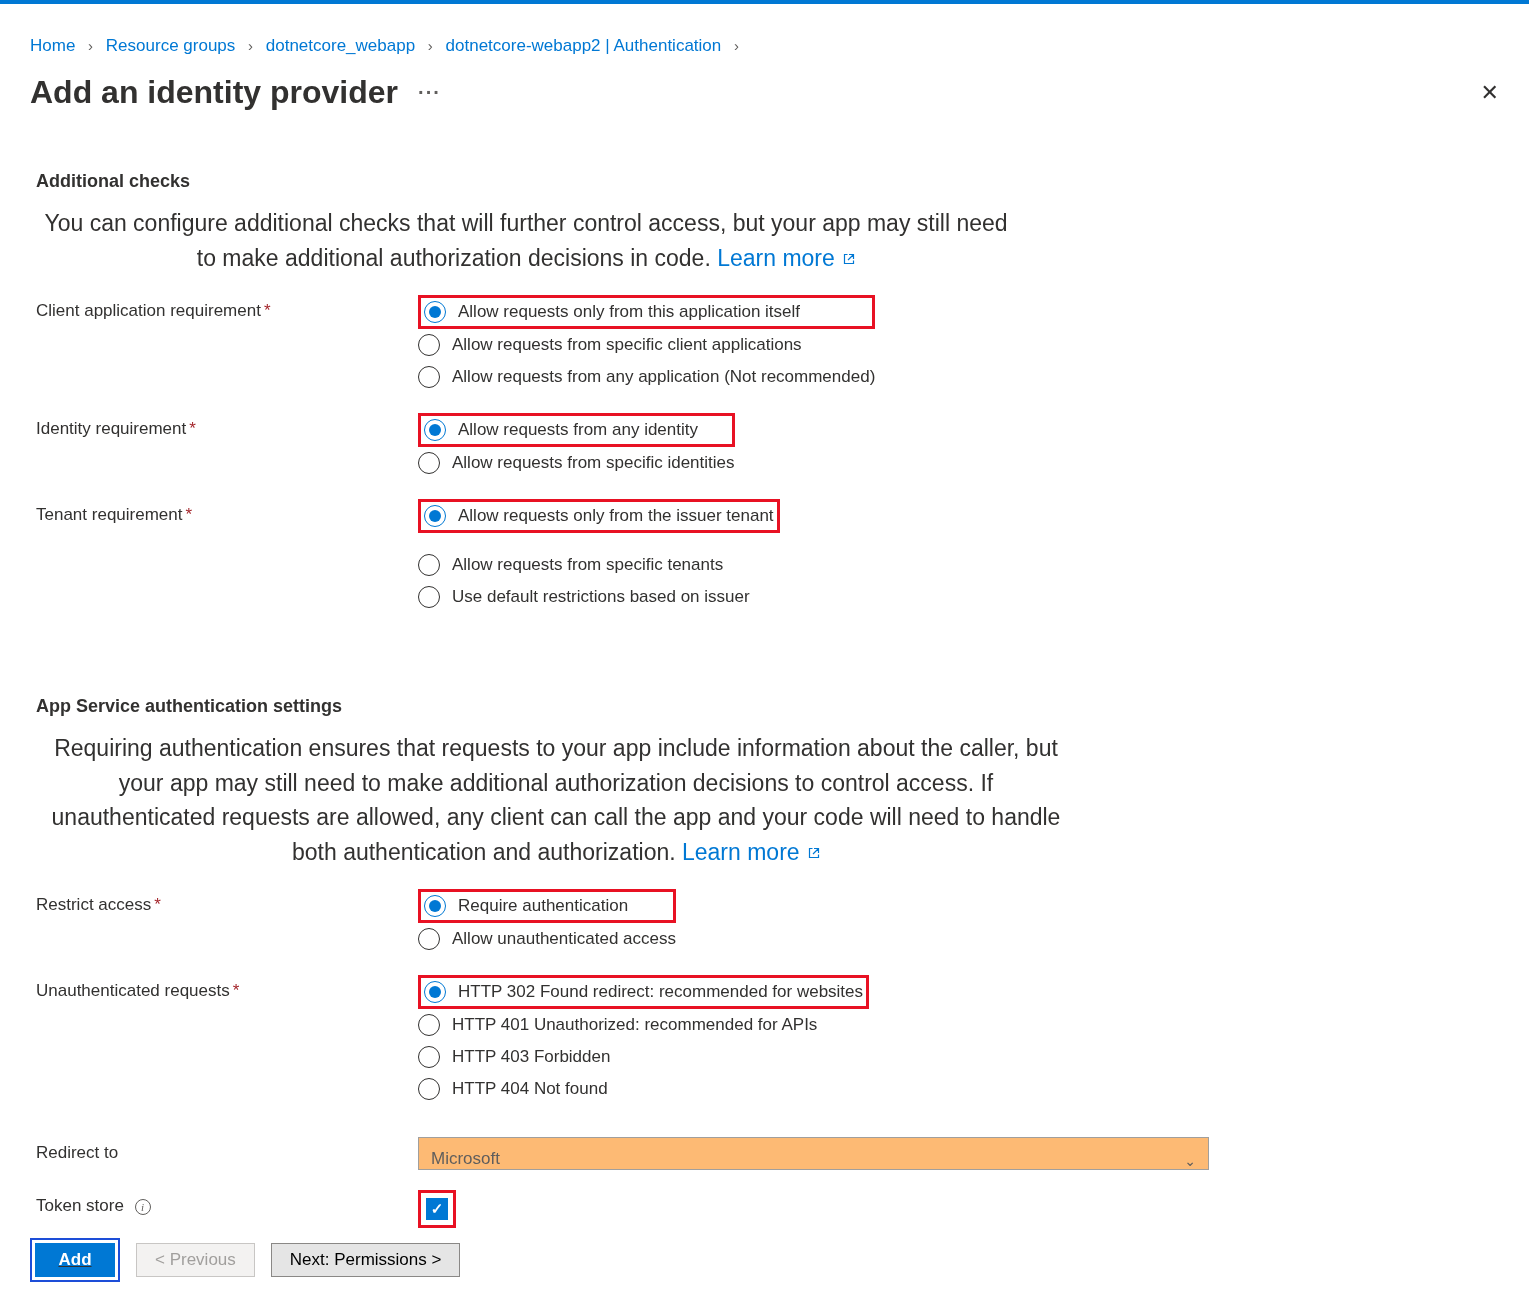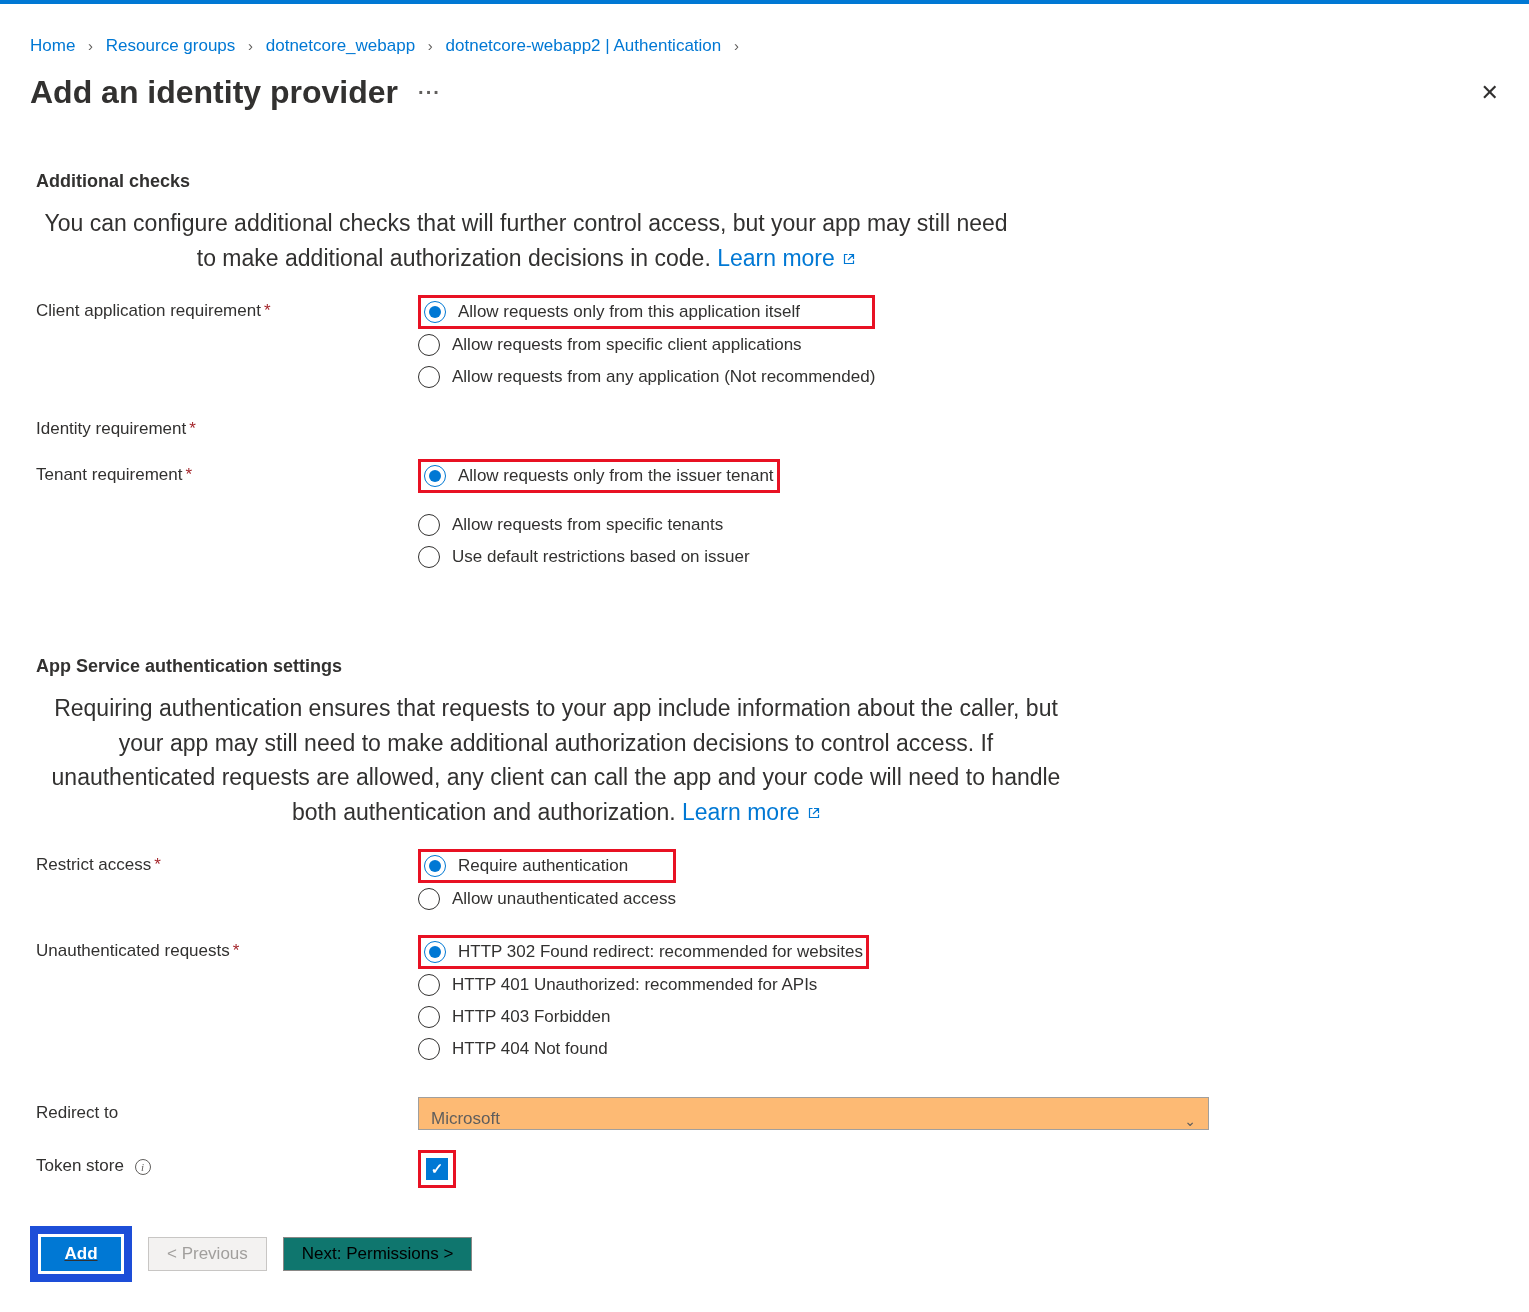--- a/index.html
+++ b/index.html
@@ -196,40 +196,40 @@
       left: 30px;
       display: flex;
       gap: 16px;
       align-items: center;
     }
     .btn {
       height: 34px;
       padding: 0 18px;
       font-size: 17px;
       border: 1px solid #8a8886;
-      background: #0f766e;
+      background: #e5e5e5;
       cursor: pointer;
       display: flex;
       align-items: center;
       justify-content: center;
     }
     .btn-primary {
       background: #0078d4;
       color: white;
       border-color: #0078d4;
       font-weight: 600;
       min-width: 80px;
     }
     .btn-disabled {
       background: #f3f2f1;
       color: #a19f9d;
       border-color: #c8c6c4;
     }
     .highlight-wrap {
-      border: 8px solid #1d4ed8;
+      border: 2px solid #1d4ed8;
       padding: 3px;
       display: inline-flex;
       text-decoration: underline;
     }
   </style>
 </head>
 <body>
 
 <div class="top-bar"></div>
 
@@ -284,20 +284,34 @@
       </div>
     </div>
   </div>
 
   <div class="spacer"></div>
 
   <div class="form-row">
     <div class="form-label">
       <span>Identity requirement</span><span class="required-star">*</span>
     </div>
+    <div class="radio-group">
+      <div class="highlight-box">
+        <div class="radio-option">
+          <div class="radio-circle selected">
+              <div class="radio-inner"></div>
+            </div>
+          <span>Allow requests from any identity</span>
+        </div>
+      </div>
+      <div class="radio-option">
+        <div class="radio-circle"></div>
+        <span>Allow requests from specific identities</span>
+      </div>
+    </div>
   </div>
 
   <div class="spacer"></div>
 
   <div class="form-row">
     <div class="form-label">
       <span>Tenant requirement</span><span class="required-star">*</span>
     </div>
     <div class="radio-group">
       <div class="highlight-box" style="margin-bottom:16px;">

